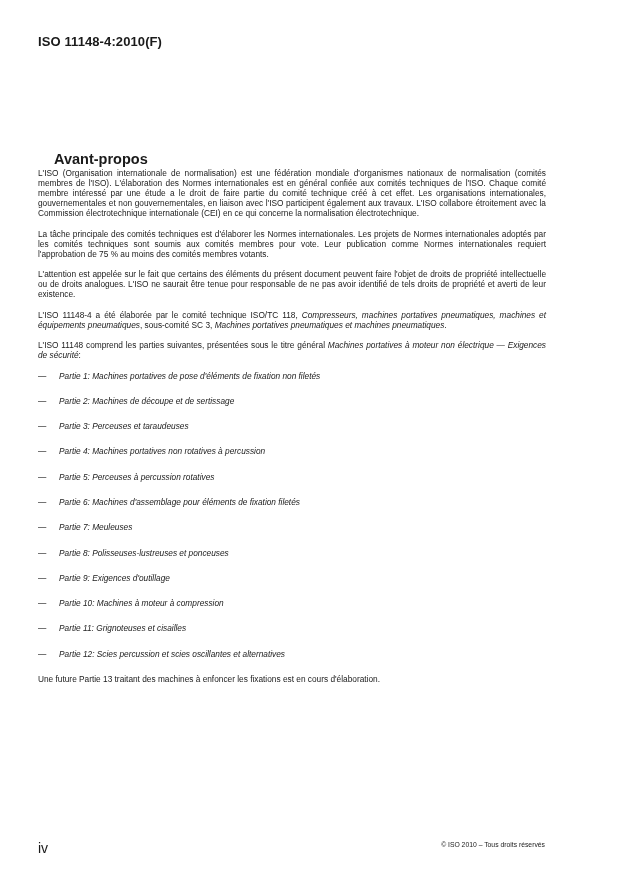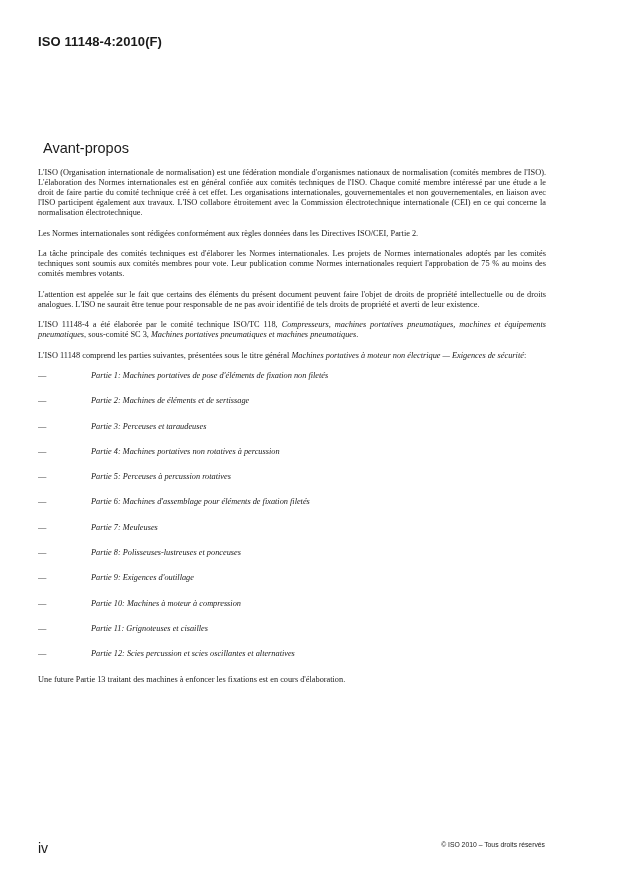--- a/index.html
+++ b/index.html
@@ -21,31 +21,30 @@
       top: 34px;
       font-size: 13px;
       font-weight: bold;
       letter-spacing: 0.1px;
     }
     .heading {
       position: absolute;
       left: 38px;
       top: 135px;
       font-size: 14.5px;
-      font-weight: normal;
-      margin: 5px;
+      font-weight: bold;
+      margin: 16px;
     }
     .body-text {
       position: absolute;
       left: 38px;
       top: 168px;
       width: 508px;
       font-size: 8.3px;
       line-height: 10px;
-      font-family: Liberation Serif, serif;
     }
     .para {
       margin: 0 0 10.5px 0;
       text-align: justify;
     }
     .parts-list {
       list-style: none;
       margin: 0;
       padding: 0;
     }
@@ -53,21 +52,20 @@
       display: flex;
       height: 25.3px;
       align-items: flex-start;
     }
     .dash {
       width: 21px;
       flex: 0 0 21px;
     }
     .part-text {
       font-style: italic;
-      margin-left: 32px;
     }
     .future {
       margin-top: 0;
     }
     i { font-style: italic; }
     .footer-page {
       position: absolute;
       left: 38px;
       top: 840px;
       font-size: 14px;
@@ -85,38 +83,37 @@
 <div>
 
   <div class="doc-id">ISO 11148-4:2010(F)</div>
 
   <h1 class="heading">Avant-propos</h1>
 
   <div class="body-text">
 
     <p class="para">L'ISO (Organisation internationale de normalisation) est une fédération mondiale d'organismes nationaux de normalisation (comités membres de l'ISO). L'élaboration des Normes internationales est en général confiée aux comités techniques de l'ISO. Chaque comité membre intéressé par une étude a le droit de faire partie du comité technique créé à cet effet. Les organisations internationales, gouvernementales et non gouvernementales, en liaison avec l'ISO participent également aux travaux. L'ISO collabore étroitement avec la Commission électrotechnique internationale (CEI) en ce qui concerne la normalisation électrotechnique.</p>
 
-    <p class="para">Les Normes internationales sont rédigées conformément aux règles données dans les Directives ISO/CEI, Partie 2.</p>
 
     <p class="para">La tâche principale des comités techniques est d'élaborer les Normes internationales. Les projets de Normes internationales adoptés par les comités techniques sont soumis aux comités membres pour vote. Leur publication comme Normes internationales requiert l'approbation de 75 % au moins des comités membres votants.</p>
 
     <p class="para">L'attention est appelée sur le fait que certains des éléments du présent document peuvent faire l'objet de droits de propriété intellectuelle ou de droits analogues. L'ISO ne saurait être tenue pour responsable de ne pas avoir identifié de tels droits de propriété et averti de leur existence.</p>
 
     <p class="para"><span>L'ISO 11148-4 a été élaborée par le comité technique ISO/TC 118, </span><i>Compresseurs, machines portatives pneumatiques, machines et équipements pneumatiques</i><span>, sous-comité SC 3, </span><i>Machines portatives pneumatiques et machines pneumatiques</i><span>.</span></p>
 
     <p class="para"><span>L'ISO 11148 comprend les parties suivantes, présentées sous le titre général </span><i>Machines portatives à moteur non électrique — Exigences de sécurité</i><span>:</span></p>
 
     <ul class="parts-list">
       <li>
           <span class="dash">—</span>
           <span class="part-text">Partie 1: Machines portatives de pose d'éléments de fixation non filetés</span>
         </li>
       <li>
           <span class="dash">—</span>
-          <span class="part-text">Partie 2: Machines de éléments et de sertissage</span>
+          <span class="part-text">Partie 2: Machines de découpe et de sertissage</span>
         </li>
       <li>
           <span class="dash">—</span>
           <span class="part-text">Partie 3: Perceuses et taraudeuses</span>
         </li>
       <li>
           <span class="dash">—</span>
           <span class="part-text">Partie 4: Machines portatives non rotatives à percussion</span>
         </li>
       <li>

